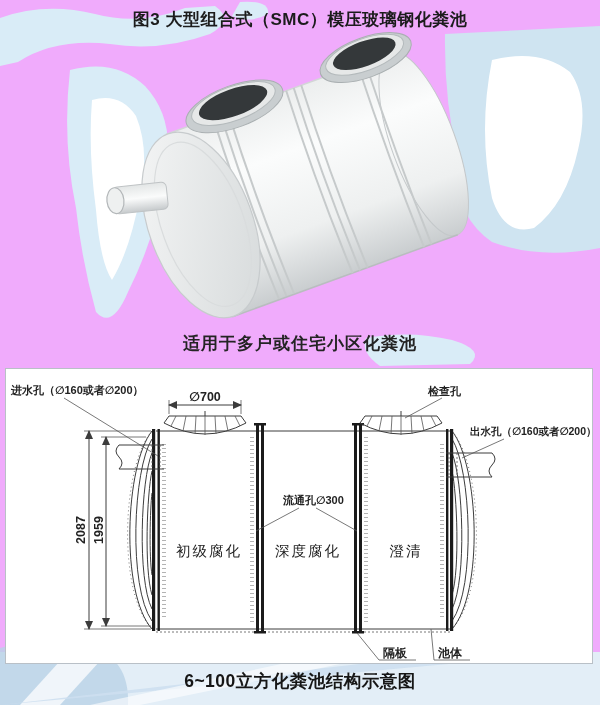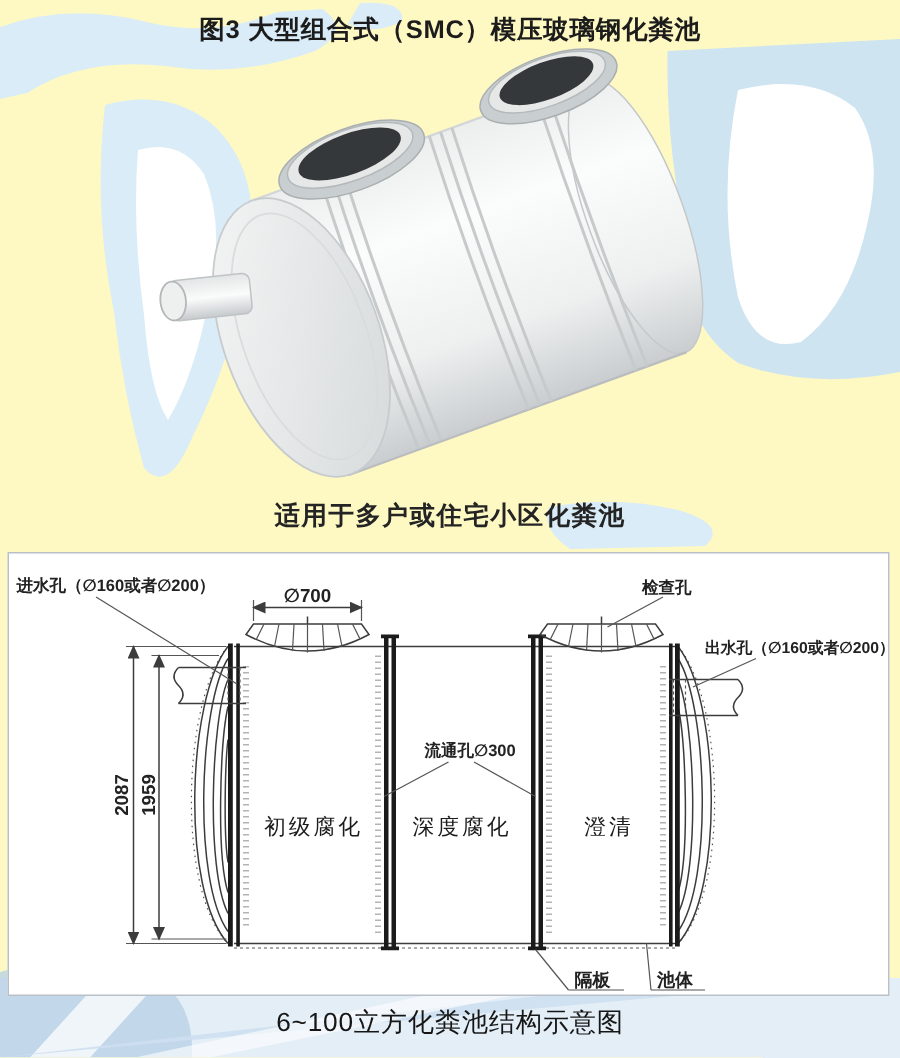--- a/index.html
+++ b/index.html
@@ -3,21 +3,21 @@
 <meta charset="utf-8">
 <style>
   html,body{margin:0;padding:0;}
   body{
     font-family:"Liberation Sans","DejaVu Sans",sans-serif;
     background:#f0f2f4;
   }
   .page{
     position:relative;
     width:600px;height:705px;
-    background:#fef9c3;
+    background:#f0abfc;
     overflow:hidden;
   }
   .wm{position:absolute;left:0;top:0;z-index:0;}
   .title{
     position:absolute;left:0;top:8px;width:600px;
     text-align:center;font-size:17px;font-weight:bold;color:#1c1c1c;
     letter-spacing:.5px;z-index:2;
   }
   .photo{position:absolute;left:85px;top:30px;z-index:1;}
   .photo-caption{
@@ -25,21 +25,21 @@
     text-align:center;font-size:17px;font-weight:bold;color:#242424;
     letter-spacing:1px;z-index:2;
   }
   .panel{
     position:absolute;left:5px;top:368px;width:588px;height:296px;
     background:#ffffff;border:1px solid #b9c0c7;box-sizing:border-box;
     z-index:2;
   }
   .bottom-caption{
     position:absolute;left:0;top:669px;width:600px;
-    text-align:center;font-size:17.5px;font-weight:normal;color:#161616;
+    text-align:center;font-size:17.5px;font-weight:bold;color:#161616;
     letter-spacing:.5px;z-index:2;
   }
   svg text{font-family:"Liberation Sans","DejaVu Sans",sans-serif;}
   .dlabel{font-size:11px;font-weight:600;fill:#222;}
   .dlabel-sm{font-size:10.5px;font-weight:600;fill:#222;}
   .dim{font-size:12.5px;font-weight:600;fill:#222;}
   .chamber{font-size:14.5px;fill:#1b1b1b;letter-spacing:2px;}
   .callout{font-size:12.5px;font-weight:600;fill:#222;}
   .tline{stroke:#3c3c3c;stroke-width:1;fill:none;}
   .tthin{stroke:#555;stroke-width:0.8;fill:none;}

